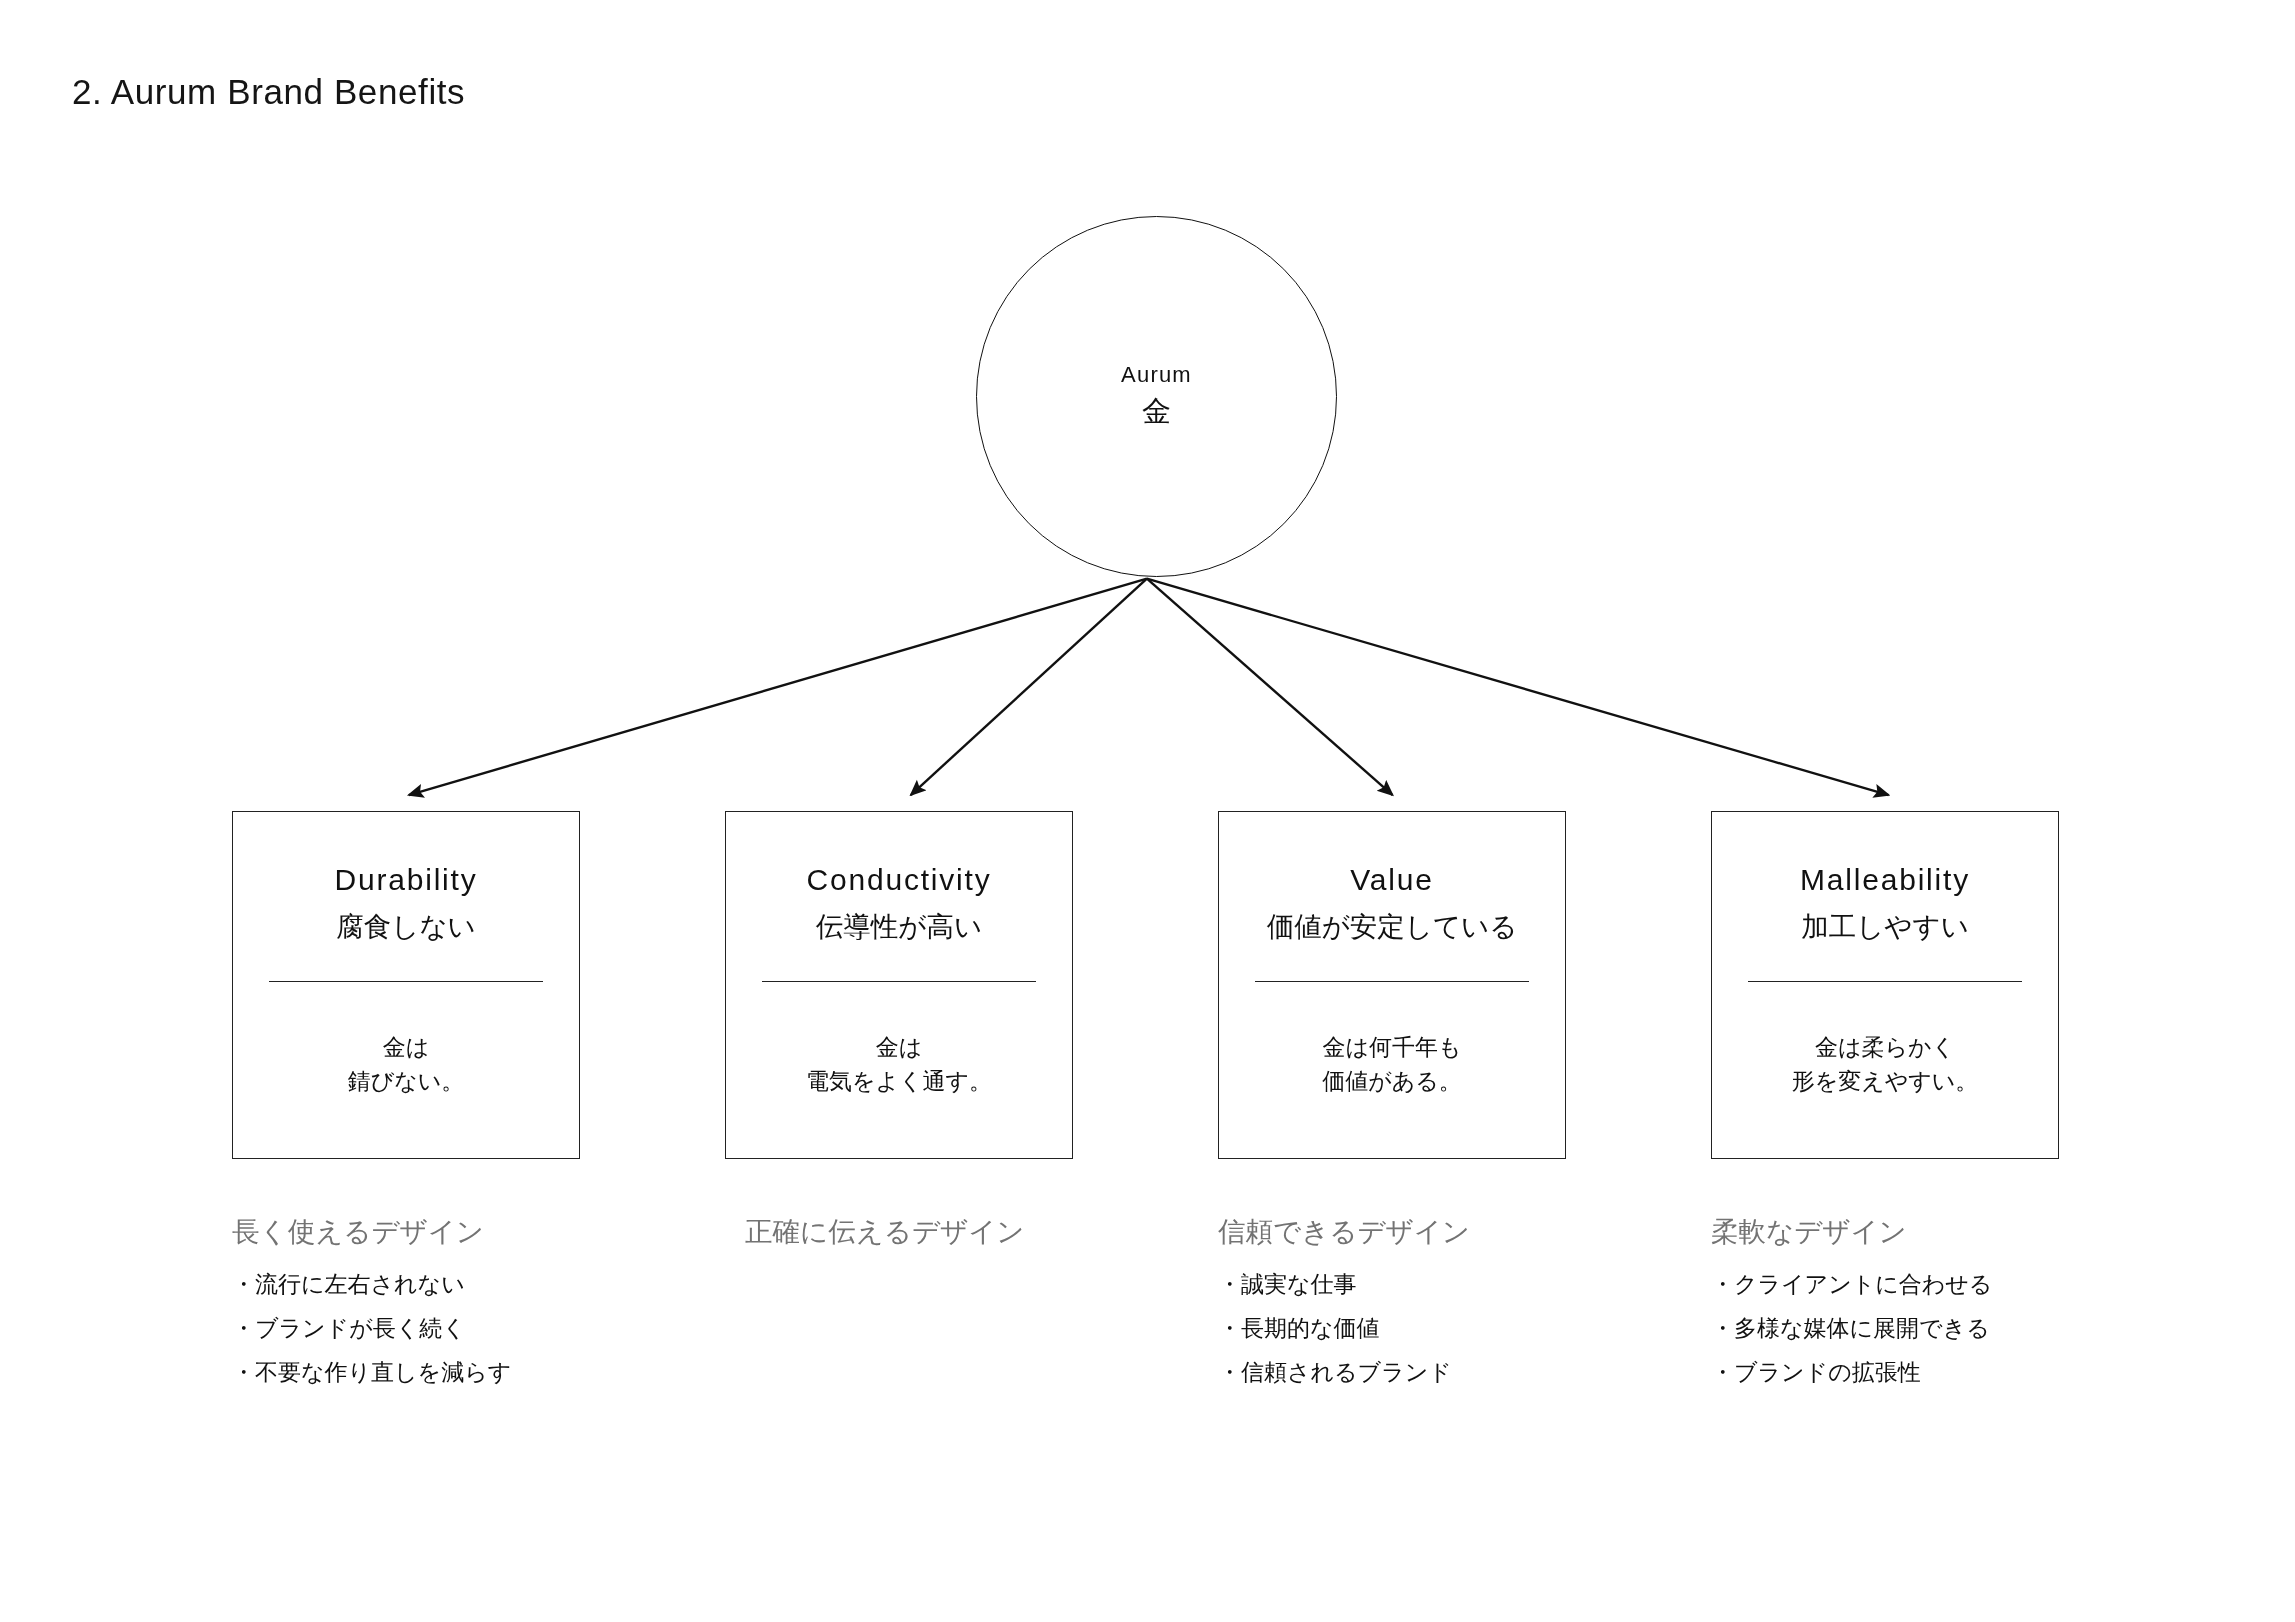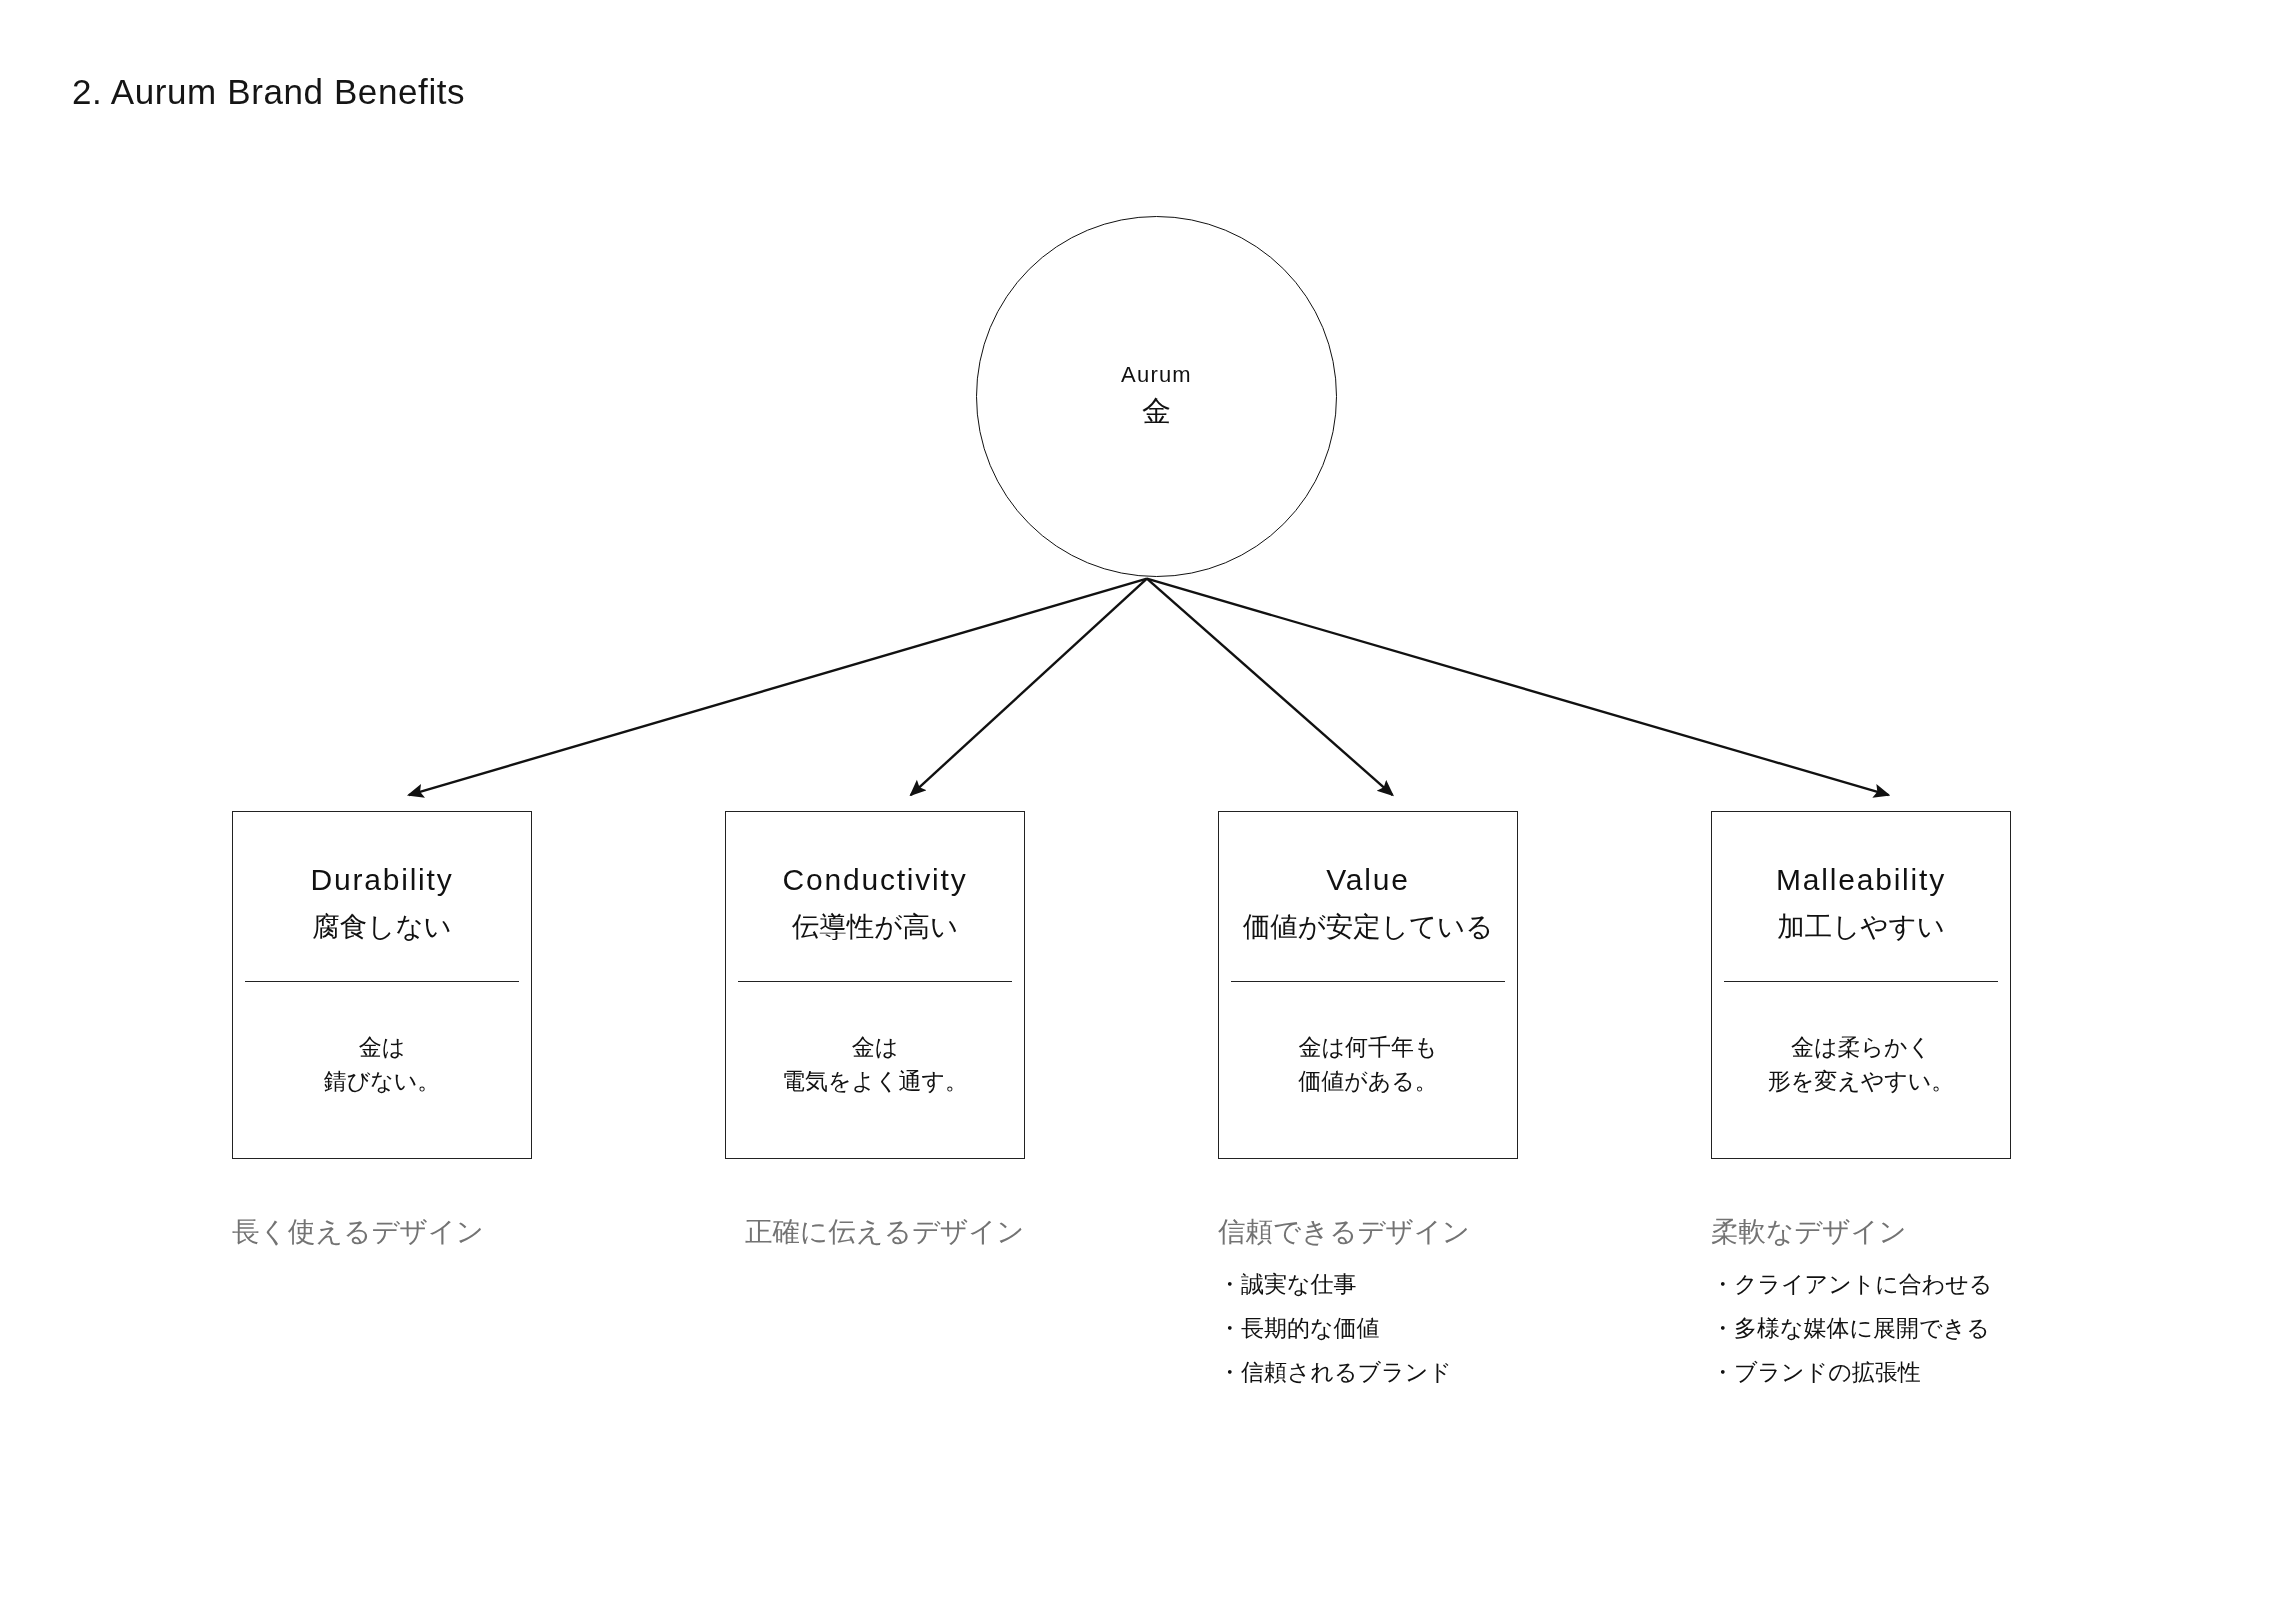--- a/index.html
+++ b/index.html
@@ -64,21 +64,21 @@
     font-size: 29px;
     line-height: 1.35;
     color: #111111;
     margin-top: 3.6px;
   }
 
   
   .benefit-box {
     position: absolute;
     top: 811px;
-    width: 300px;
+    width: 348px;
     height: 348px;
     border: 1.8px solid #222222;
     box-sizing: border-box;
     background: #ffffff;
     display: flex;
     flex-direction: column;
     align-items: center;
   }
   .benefit-box .bb-en {
     margin-top: 50px;
@@ -203,20 +203,25 @@
   <div class="bb-jp">加工しやすい</div>
   <div class="bb-divider"></div>
   <div class="bb-detail">
     <div>金は柔らかく</div>
     <div>形を変えやすい。</div>
   </div>
 </div>
 
 <div class="caption-col cap-1">
   <div class="cap-heading">長く使えるデザイン</div>
+  <div class="cap-list">
+    <div class="cap-item">・流行に左右されない</div>
+    <div class="cap-item">・ブランドが長く続く</div>
+    <div class="cap-item">・不要な作り直しを減らす</div>
+  </div>
 </div>
 
 <div class="caption-col cap-2">
   <div class="cap-heading">正確に伝えるデザイン</div>
 </div>
 
 <div class="caption-col cap-3">
   <div class="cap-heading">信頼できるデザイン</div>
   <div class="cap-list">
     <div class="cap-item">・誠実な仕事</div>

